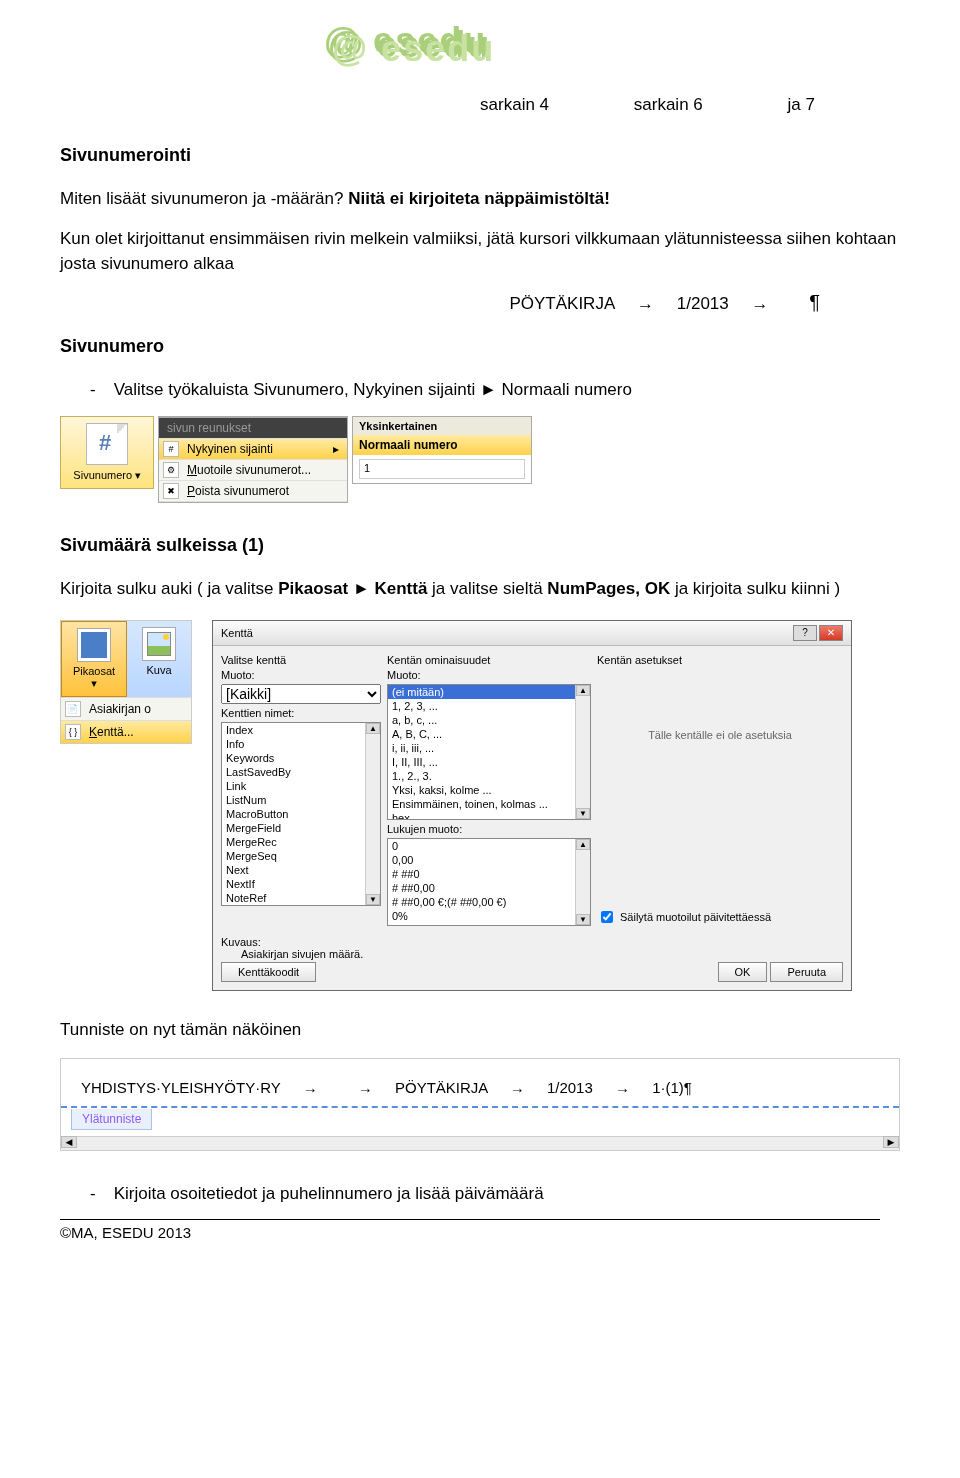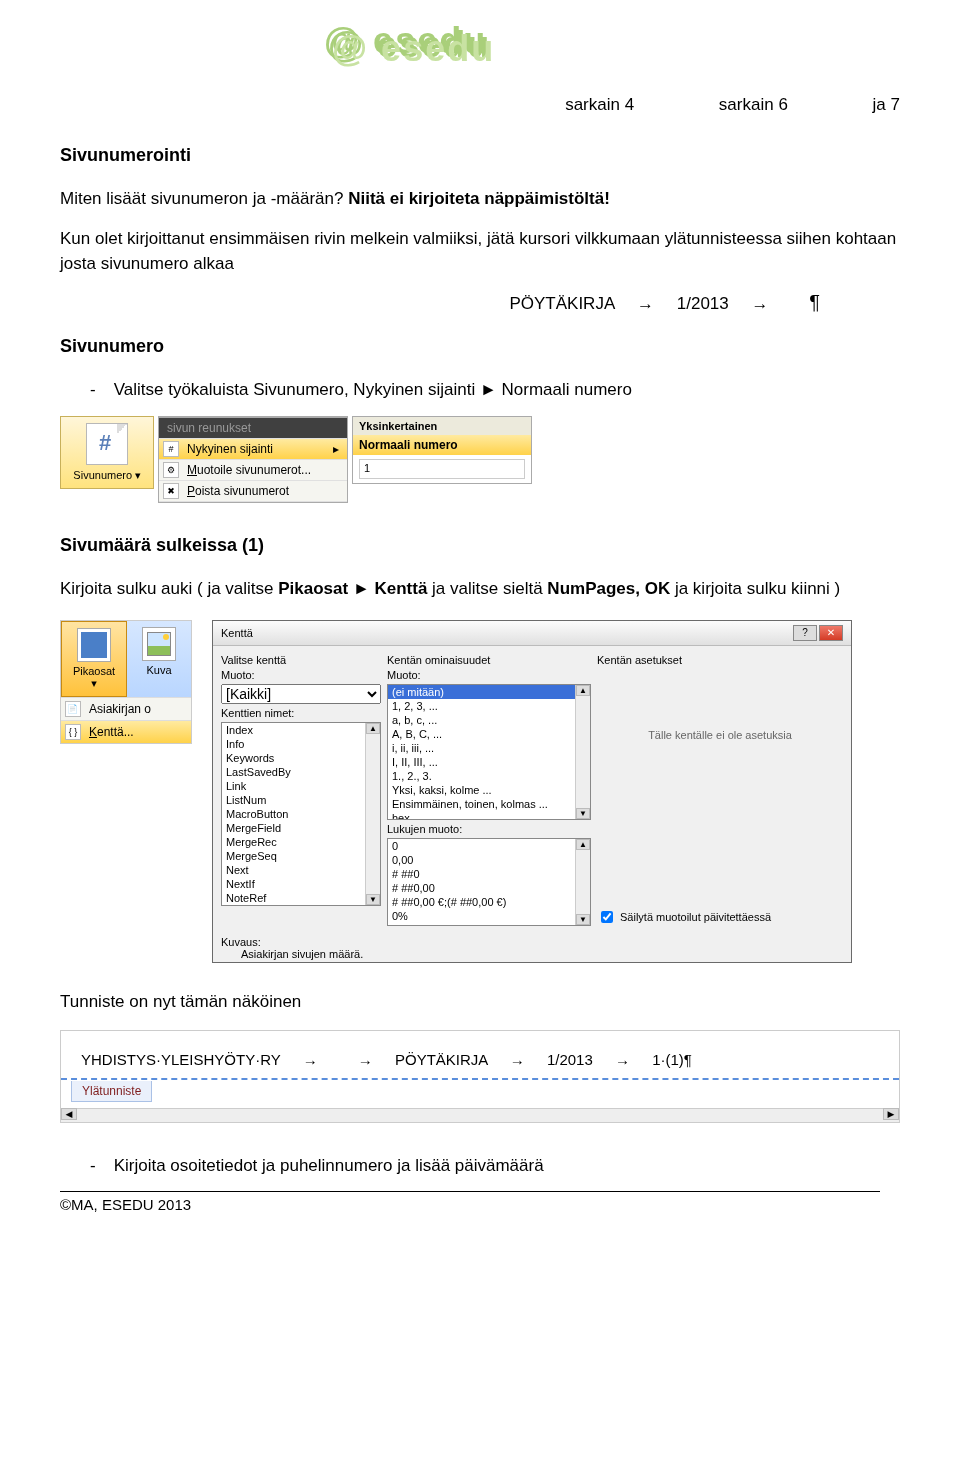--- a/index.html
+++ b/index.html
@@ -21,21 +21,21 @@
     height: 60px;
   }
   .logo-shadow {
     position: absolute;
     font-size: 36px;
     font-weight: 900;
     letter-spacing: 2px;
     font-family: Arial Black, sans-serif;
   }
   .tab-line {
-    text-align: right;
+    text-align: center;
     margin-top: 55px;
     margin-left: 335px;
     margin-bottom: 30px;
   }
   .tab-line span { margin-right: 80px; }
   h2.sect { font-size: 18px; font-weight: bold; margin: 16px 0 20px 0; }
   p { margin: 14px 0; line-height: 1.5; }
   .bullet { margin-left: 30px; }
   .bullet::before { content: "-"; margin-right: 18px; }
   .header-example {
@@ -199,21 +199,21 @@
     white-space: nowrap;
   }
   .final-hdr .strip .ar{ margin: 0 18px; }
   .final-hdr .tab{
     display:inline-block;
     background:#eaf0fb;
     border:1px solid #aac1e6;
     border-top:none;
     padding: 3px 10px;
     font-size: 12px;
-    color:#7f1d1d;
+    color:#8b5cf6;
     margin-left: 10px;
   }
   .final-hdr .scroll{
     height:14px;background:#eee;border-top:1px solid #ccc; margin-top:6px;position:relative;
   }
   .final-hdr .scroll::before{content:"◀";position:absolute;left:0;top:-1px;font-size:9px;width:14px;text-align:center;border:1px solid #bbb;background:#ddd;}
   .final-hdr .scroll::after{content:"▶";position:absolute;right:0;top:-1px;font-size:9px;width:14px;text-align:center;border:1px solid #bbb;background:#ddd;}
 
   .footer {
     position: absolute;
@@ -387,20 +387,27 @@
         <label class="chk">
           <input type="checkbox" checked="" style=""> 
             <span>Säilytä muotoilut päivitettäessä</span>
         </label>
       </div>
     </div>
     <div class="kuvaus-row">
       <span>Kuvaus:</span><br>
       <span style="margin-left:20px">Asiakirjan sivujen määrä.</span>
     </div>
+    <div class="btn-row">
+      <button class="db">Kenttäkoodit</button>
+      <div>
+        <button class="db">OK</button>
+        <button class="db">Peruuta</button>
+      </div>
+    </div>
   </div>
 </div>
 
 <p>Tunniste on nyt tämän näköinen</p>
 
 <div class="final-hdr">
   <div class="strip">
     <span>YHDISTYS·YLEISHYÖTY·RY</span>
     <span class="ar">→</span>
     <span class="ar">→</span>

